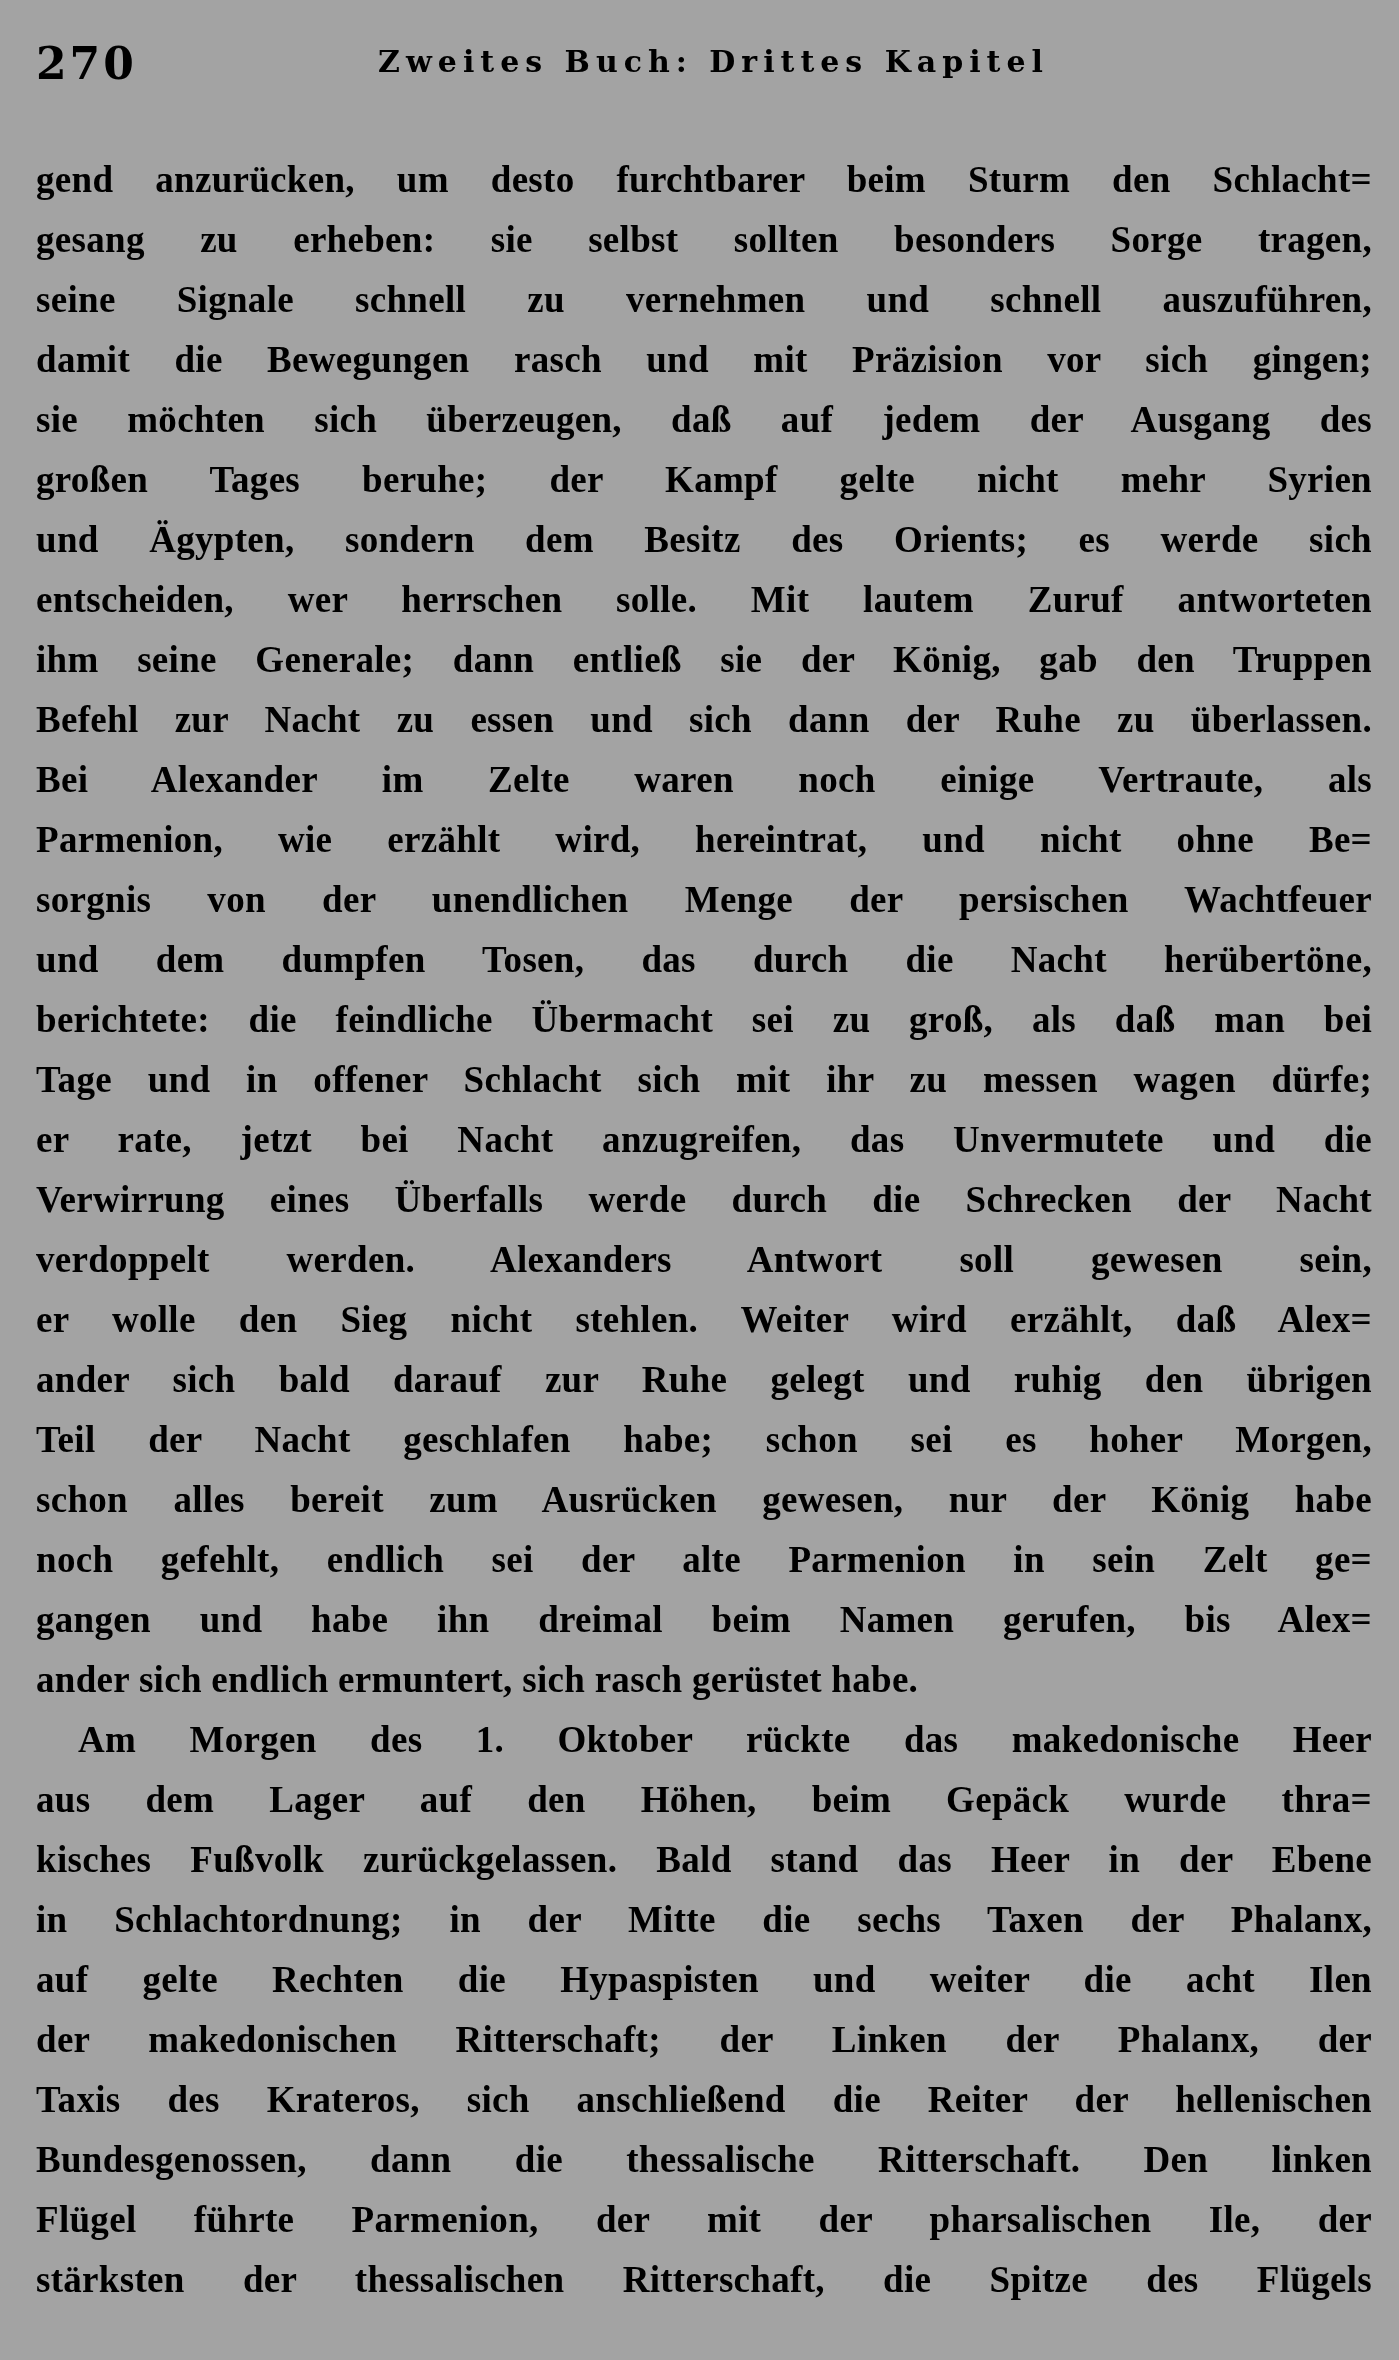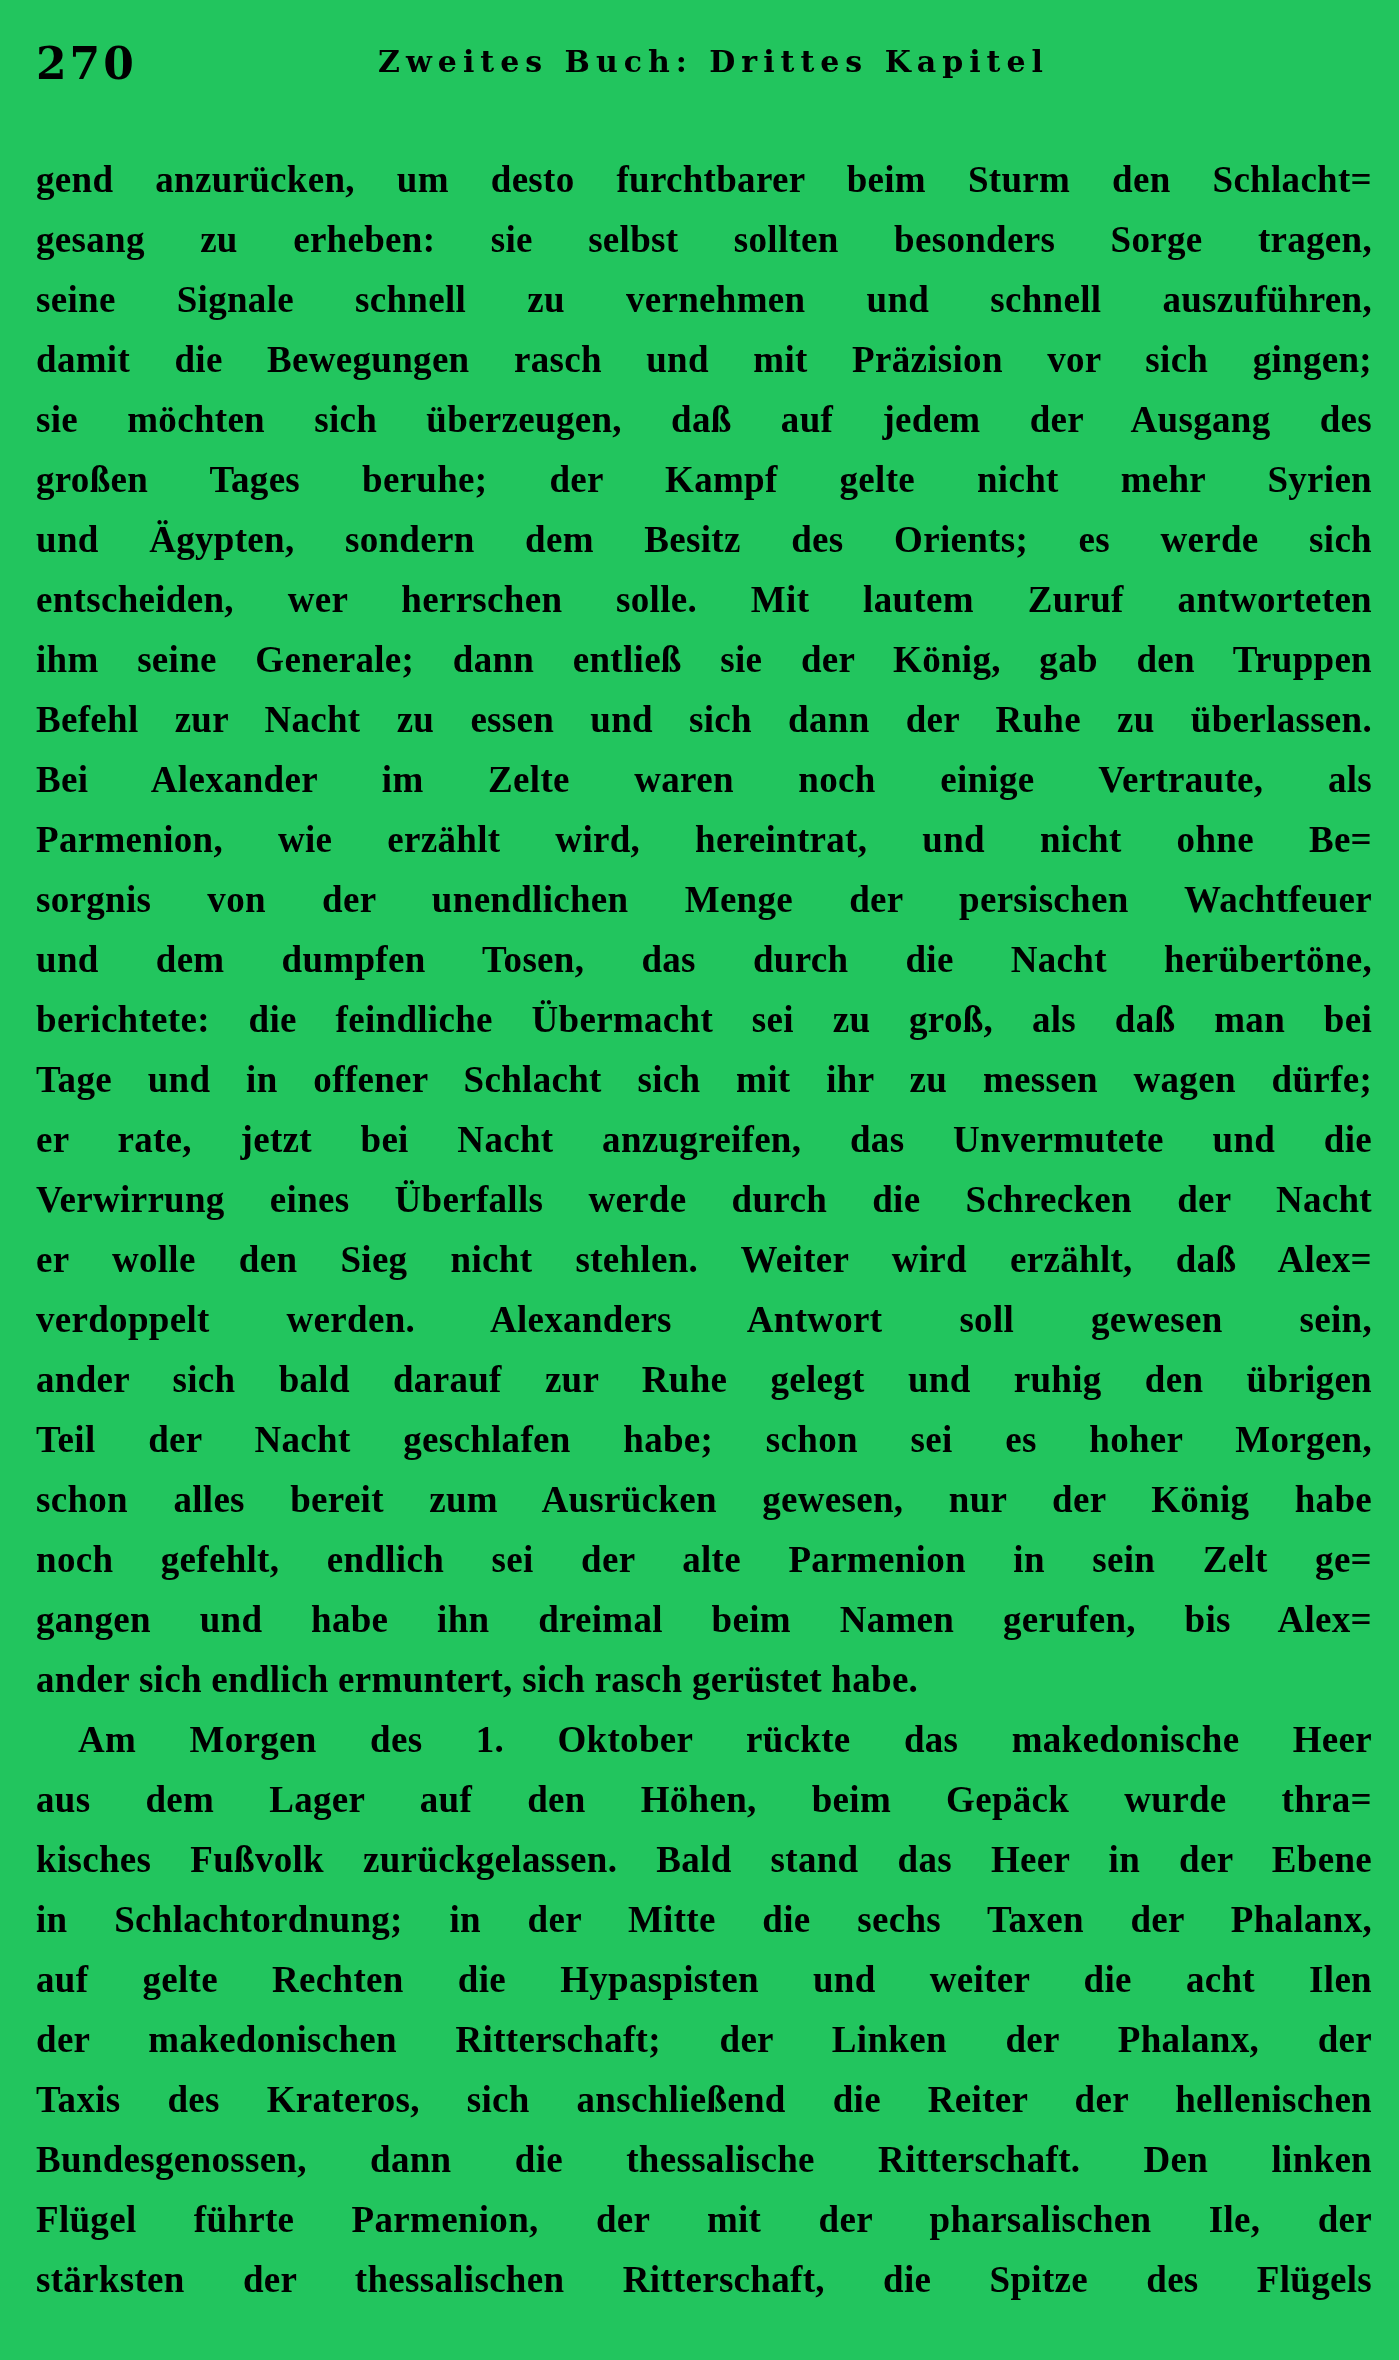--- a/index.html
+++ b/index.html
@@ -4,21 +4,21 @@
 <style>
   html, body {
     margin: 0;
     padding: 0;
     background: #e8e8e8;
   }
   .page {
     position: relative;
     width: 1399px;
     height: 2360px;
-    background: #22c55e;
+    background: #a3a3a3;
     color: #000000;
     font-family: "DejaVu Serif", serif;
     font-weight: 700;
     overflow: hidden;
   }
   .header {
     position: absolute;
     top: 34px;
     left: 0;
     right: 0;
@@ -80,22 +80,22 @@
     <div class="line">ihm seine Generale; dann entließ sie der König, gab den Truppen</div>
     <div class="line">Befehl zur Nacht zu essen und sich dann der Ruhe zu überlassen.</div>
     <div class="line">Bei Alexander im Zelte waren noch einige Vertraute, als</div>
     <div class="line">Parmenion, wie erzählt wird, hereintrat, und nicht ohne Be=</div>
     <div class="line">sorgnis von der unendlichen Menge der persischen Wachtfeuer</div>
     <div class="line">und dem dumpfen Tosen, das durch die Nacht herübertöne,</div>
     <div class="line">berichtete: die feindliche Übermacht sei zu groß, als daß man bei</div>
     <div class="line">Tage und in offener Schlacht sich mit ihr zu messen wagen dürfe;</div>
     <div class="line">er rate, jetzt bei Nacht anzugreifen, das Unvermutete und die</div>
     <div class="line">Verwirrung eines Überfalls werde durch die Schrecken der Nacht</div>
+    <div class="line">verdoppelt werden. Alexanders Antwort soll gewesen sein,</div>
     <div class="line">er wolle den Sieg nicht stehlen. Weiter wird erzählt, daß Alex=</div>
-    <div class="line">verdoppelt werden. Alexanders Antwort soll gewesen sein,</div>
     <div class="line">ander sich bald darauf zur Ruhe gelegt und ruhig den übrigen</div>
     <div class="line">Teil der Nacht geschlafen habe; schon sei es hoher Morgen,</div>
     <div class="line">schon alles bereit zum Ausrücken gewesen, nur der König habe</div>
     <div class="line">noch gefehlt, endlich sei der alte Parmenion in sein Zelt ge=</div>
     <div class="line">gangen und habe ihn dreimal beim Namen gerufen, bis Alex=</div>
     <div class="line flush-left">ander sich endlich ermuntert, sich rasch gerüstet habe.</div>
     <div class="line indent">Am Morgen des 1. Oktober rückte das makedonische Heer</div>
     <div class="line">aus dem Lager auf den Höhen, beim Gepäck wurde thra=</div>
     <div class="line">kisches Fußvolk zurückgelassen. Bald stand das Heer in der Ebene</div>
     <div class="line">in Schlachtordnung; in der Mitte die sechs Taxen der Phalanx,</div>

